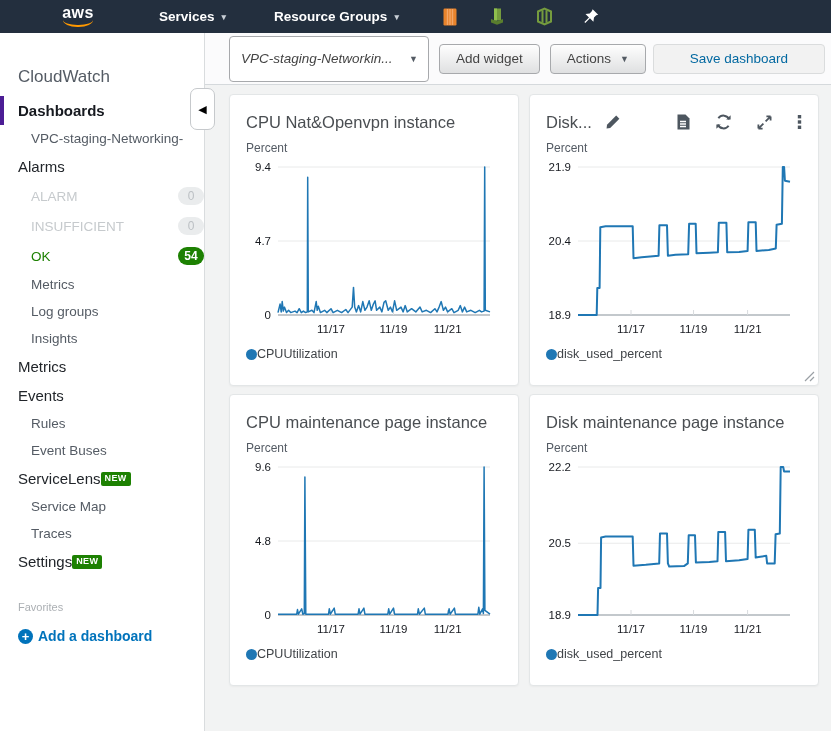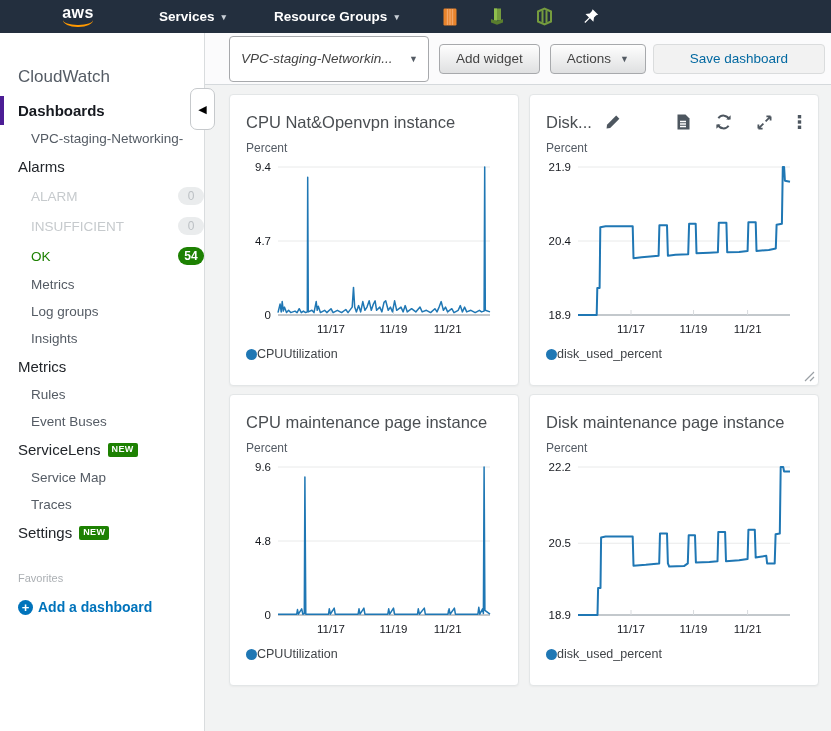--- a/index.html
+++ b/index.html
@@ -33,21 +33,21 @@
   .sb-sub{font-size:13.5px;color:#545b64;padding:6px 0 6px 13px;}
   .sb-sub.muted{color:#c6cacd;}
   .sb-sub.ok{color:#1d8102;}
   .sb-mheader{font-size:11px;color:#abafb3;padding:24px 0 6px;}
   .sb-link{font-size:14px;color:#0073bb;font-weight:bold;padding:8px 0;gap:5px;}
   .badge{margin-left:auto;min-width:14px;text-align:center;border-radius:9px;
          font-size:12px;padding:1.5px 6px;}
   .badge.gray{background:#eaeced;color:#bcc0c4;}
   .badge.green{background:#1d8102;color:#fff;font-weight:bold;}
   .new-badge{background:#1d8102;color:#fff;font-size:9px;font-weight:bold;border-radius:2px;
-             padding:2.5px 4px;margin-left:7px;letter-spacing:.4px;line-height:9px;}
+             padding:2.5px 4px;letter-spacing:.4px;line-height:9px;}
   .plus-ic{width:15px;height:15px;border-radius:50%;background:#0073bb;color:#fff;
            font-size:13px;line-height:15px;text-align:center;font-weight:bold;flex:0 0 15px;}
   .collapse-tab{position:absolute;left:190px;top:88px;width:23px;height:40px;background:#fff;
                 border:1px solid #c6c9cc;border-radius:7px;display:flex;align-items:center;
                 justify-content:center;font-size:11px;color:#000;z-index:6;}
 
   
   .main{position:absolute;left:205px;top:33px;right:0;bottom:0;background:#f2f3f3;}
   .toolbar{height:52px;background:#fbfbfc;border-bottom:1px solid #d5d9dc;display:flex;
            align-items:center;padding:0 6px 0 24px;box-sizing:border-box;}
@@ -150,20 +150,23 @@
       </div>
       <div class="sb-row sb-sub" data-interactable="true">
         <span class="sb-label" data-interactable="false">Log groups</span>
       </div>
       <div class="sb-row sb-sub" data-interactable="true">
         <span class="sb-label" data-interactable="false">Insights</span>
       </div>
       <div class="sb-row sb-group" data-interactable="true">
         <span class="sb-label" data-interactable="false">Metrics</span>
       </div>
+      <div class="sb-row sb-group" data-interactable="true">
+        <span class="sb-label" data-interactable="false">Events</span>
+      </div>
       <div class="sb-row sb-sub" data-interactable="true">
         <span class="sb-label" data-interactable="false">Rules</span>
       </div>
       <div class="sb-row sb-sub" data-interactable="true">
         <span class="sb-label" data-interactable="false">Event Buses</span>
       </div>
       <div class="sb-row sb-group" data-interactable="true">
         <span class="sb-label" data-interactable="false">ServiceLens</span>
         <span class="new-badge" data-interactable="false">NEW</span>
       </div>

